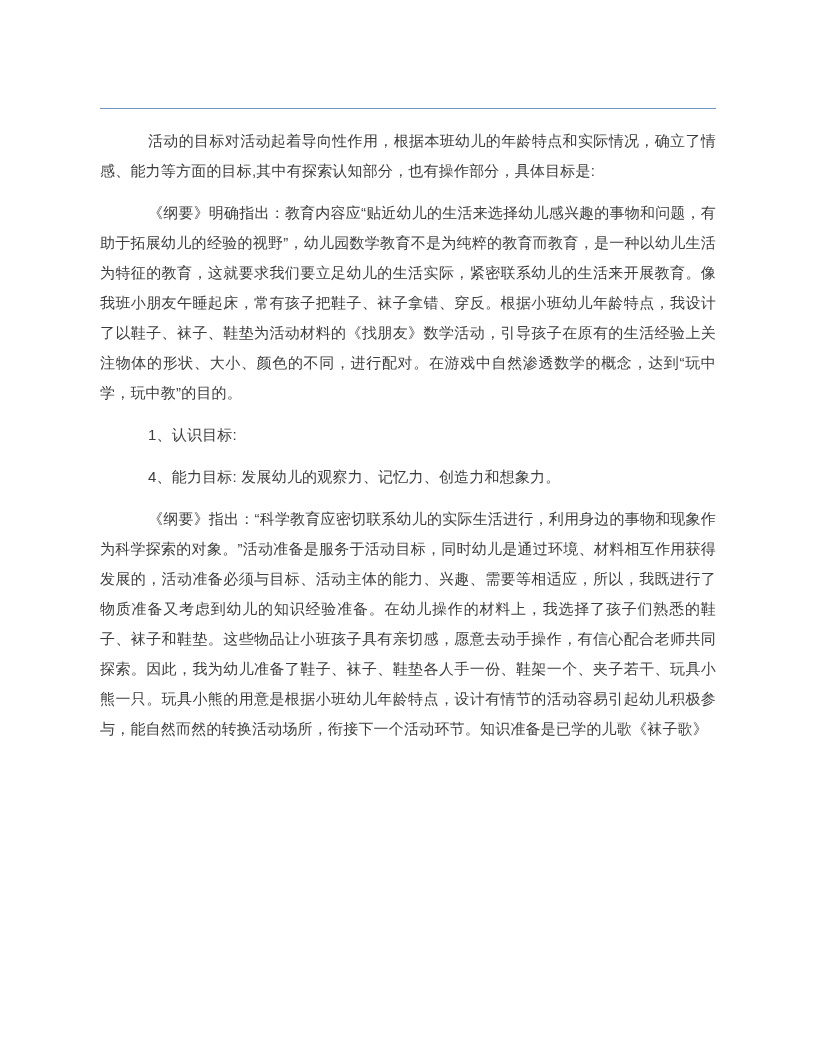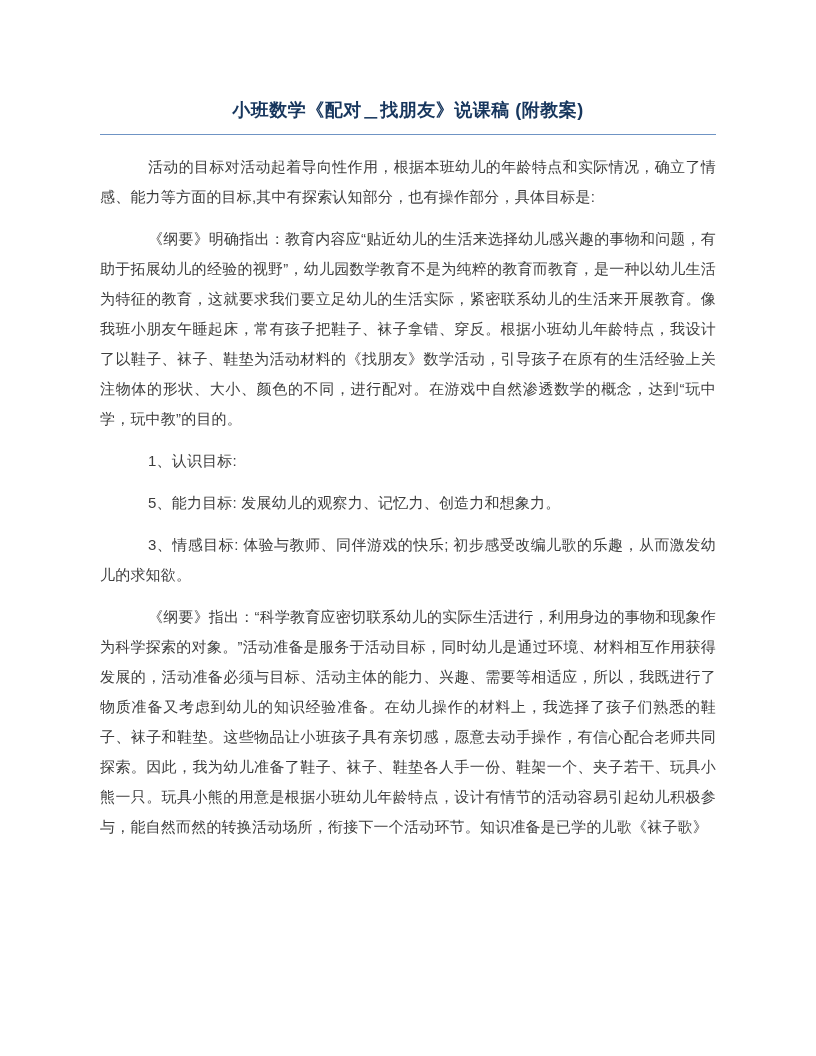--- a/index.html
+++ b/index.html
@@ -53,26 +53,24 @@
   .doc-body p:last-child{
     margin-bottom:8px;
   }
 </style>
 </head>
 <body>
 
 <div class="page">
 
   <div class="title-block">
-    <h1 class="doc-title">小班数学《配对＿找朋友》说课稿 (附教案)</h1>
     <div class="title-rule"></div>
   </div>
 
   <div class="doc-body">
     <p>活动的目标对活动起着导向性作用，根据本班幼儿的年龄特点和实际情况，确立了情感、能力等方面的目标,其中有探索认知部分，也有操作部分，具体目标是:</p>
     <p>《纲要》明确指出：教育内容应“贴近幼儿的生活来选择幼儿感兴趣的事物和问题，有助于拓展幼儿的经验的视野”，幼儿园数学教育不是为纯粹的教育而教育，是一种以幼儿生活为特征的教育，这就要求我们要立足幼儿的生活实际，紧密联系幼儿的生活来开展教育。像我班小朋友午睡起床，常有孩子把鞋子、袜子拿错、穿反。根据小班幼儿年龄特点，我设计了以鞋子、袜子、鞋垫为活动材料的《找朋友》数学活动，引导孩子在原有的生活经验上关注物体的形状、大小、颜色的不同，进行配对。在游戏中自然渗透数学的概念，达到“玩中学，玩中教”的目的。</p>
     <p>1、认识目标:</p>
-    <p>5、能力目标: 发展幼儿的观察力、记忆力、创造力和想象力。</p>
-    <p>3、情感目标: 体验与教师、同伴游戏的快乐; 初步感受改编儿歌的乐趣，从而激发幼儿的求知欲。</p>
+    <p>4、能力目标: 发展幼儿的观察力、记忆力、创造力和想象力。</p>
     <p>《纲要》指出：“科学教育应密切联系幼儿的实际生活进行，利用身边的事物和现象作为科学探索的对象。”活动准备是服务于活动目标，同时幼儿是通过环境、材料相互作用获得发展的，活动准备必须与目标、活动主体的能力、兴趣、需要等相适应，所以，我既进行了物质准备又考虑到幼儿的知识经验准备。在幼儿操作的材料上，我选择了孩子们熟悉的鞋子、袜子和鞋垫。这些物品让小班孩子具有亲切感，愿意去动手操作，有信心配合老师共同探索。因此，我为幼儿准备了鞋子、袜子、鞋垫各人手一份、鞋架一个、夹子若干、玩具小熊一只。玩具小熊的用意是根据小班幼儿年龄特点，设计有情节的活动容易引起幼儿积极参与，能自然而然的转换活动场所，衔接下一个活动环节。知识准备是已学的儿歌《袜子歌》</p>
   </div>
 
 </div>
 
 </body></html>

